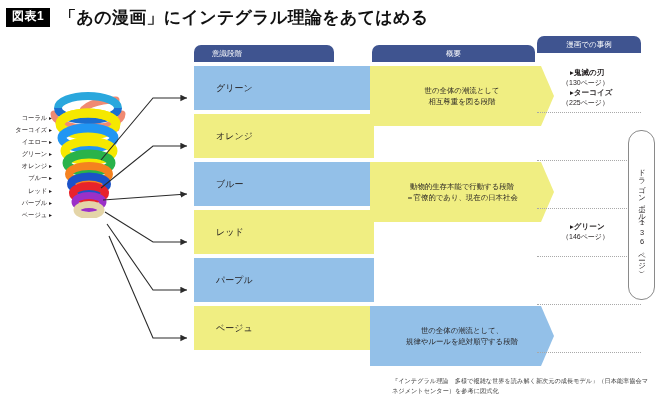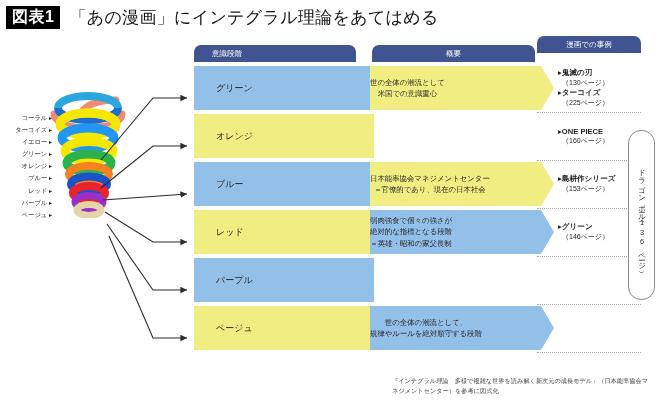--- a/index.html
+++ b/index.html
@@ -6,49 +6,49 @@
   body{
     width:670px;height:407px;background:#ffffff;
     font-family:"Liberation Sans","DejaVu Sans",sans-serif;
     color:#231f20;overflow:hidden;position:relative;
   }
   .frame{position:absolute;inset:0;}
 
   
   .title-row{position:absolute;left:6px;top:6px;display:flex;align-items:center;gap:9px;}
   .badge{
-    background:#000;color:#fff;font-weight:bold;font-size:16px;
+    background:#000;color:#fff;font-weight:bold;font-size:12px;
     padding:2px 6px 3px 6px;line-height:1.1;letter-spacing:.5px;
   }
-  .title-text{font-size:17px;font-weight:normal;color:#111;letter-spacing:.3px;}
+  .title-text{font-size:17px;font-weight:bold;color:#111;letter-spacing:.3px;}
 
   
   .hdr{position:absolute;height:17px;background:#3f5490;border-radius:7px 7px 0 0;}
   .hdr span{color:#fff;font-size:7.5px;line-height:17px;display:block;}
-  #hdr-stage{left:194px;top:45px;width:162px;}
+  #hdr-stage{left:194px;top:45px;width:140px;}
   #hdr-stage span{padding-left:18px;}
   #hdr-summary{left:372px;top:45px;width:163px;text-align:center;}
   #hdr-example{left:537px;top:36px;width:104px;text-align:center;}
 
   
   .row{position:absolute;left:194px;width:447px;height:44px;}
   .row .stagebar{
     position:absolute;left:0;top:0;width:180px;height:44px;
     display:flex;align-items:center;
   }
   .row .stagebar .lbl{font-size:9px;padding-left:22px;color:#231f20;}
   .row .chev{
-    position:absolute;left:176px;top:0;width:184px;height:44px;
-    display:flex;align-items:center;justify-content:flex-start;
+    position:absolute;left:176px;top:0;width:184px;height:60px;
+    display:flex;align-items:center;justify-content:center;
     clip-path:polygon(0 0,calc(100% - 13px) 0,100% 50%,calc(100% - 13px) 100%,0 100%);
   }
   .row .chev .desc{font-size:7.4px;line-height:1.55;text-align:center;color:#231f20;}
   .row .exbox{position:absolute;left:364px;top:0;width:83px;height:44px;
     display:flex;flex-direction:column;justify-content:center;gap:0px;}
-  .ex-title{font-size:7.6px;font-weight:bold;white-space:nowrap;}
+  .ex-title{font-size:7.6px;font-weight:bold;white-space:nowrap;margin-left:12px;}
   .ex-page{font-size:7px;white-space:nowrap;padding-left:4px;}
   .dotline{position:absolute;left:537px;width:104px;border-top:1px dotted #a9a9a9;height:0;}
 
   .blue{background:#93c0e8;}
   .yellow{background:#f0ee82;}
 
   
   .legend{position:absolute;left:0px;top:112px;width:52px;text-align:right;}
   .legend div{font-size:6.3px;line-height:11.1px;color:#231f20;white-space:nowrap;}
   .legend div::after{content:" \25B8";font-size:6px;}
@@ -150,70 +150,55 @@
     <path d="M14 176 L58 278 L92 278" fill="none" stroke="#2b2b2b" stroke-width="1.1" marker-end="url(#ah)"></path>
   </svg>
 
   <div class="row" style="top:66px">
     <div class="stagebar blue">
       <div class="lbl">グリーン</div>
     </div>
     <div class="chev yellow">
       <div class="desc">
         <span>世の全体の潮流として</span><br>
-        <span>米国での意識重心</span>
+        <span>相互尊重を図る段階</span>
       </div>
     </div>
     <div class="exbox">
       <div class="ex-title">▸鬼滅の刃</div>
       <div class="ex-page">（130ページ）</div>
       <div class="ex-title">▸ターコイズ</div>
       <div class="ex-page">（225ページ）</div>
     </div>
   </div>
   <div class="dotline" style="top:112px"></div>
 
   <div class="row" style="top:114px">
     <div class="stagebar yellow">
       <div class="lbl">オレンジ</div>
     </div>
-    <div class="exbox">
-      <div class="ex-title">▸ONE PIECE</div>
-      <div class="ex-page">（160ページ）</div>
-    </div>
   </div>
   <div class="dotline" style="top:160px"></div>
 
   <div class="row" style="top:162px">
     <div class="stagebar blue">
       <div class="lbl">ブルー</div>
     </div>
     <div class="chev yellow">
       <div class="desc">
-        <span>日本能率協会マネジメントセンター</span><br>
+        <span>動物的生存本能で行動する段階</span><br>
         <span>＝官僚的であり、現在の日本社会</span>
       </div>
-    </div>
-    <div class="exbox">
-      <div class="ex-title">▸島耕作シリーズ</div>
-      <div class="ex-page">（153ページ）</div>
     </div>
   </div>
   <div class="dotline" style="top:208px"></div>
 
   <div class="row" style="top:210px">
     <div class="stagebar yellow">
       <div class="lbl">レッド</div>
-    </div>
-    <div class="chev blue">
-      <div class="desc">
-        <span>弱肉強食で個々の強さが</span><br>
-        <span>絶対的な指標となる段階</span><br>
-        <span>＝英雄・昭和の家父長制</span>
-      </div>
     </div>
     <div class="exbox">
       <div class="ex-title">▸グリーン</div>
       <div class="ex-page">（146ページ）</div>
     </div>
   </div>
   <div class="dotline" style="top:256px"></div>
 
   <div class="row" style="top:258px">
     <div class="stagebar blue">

